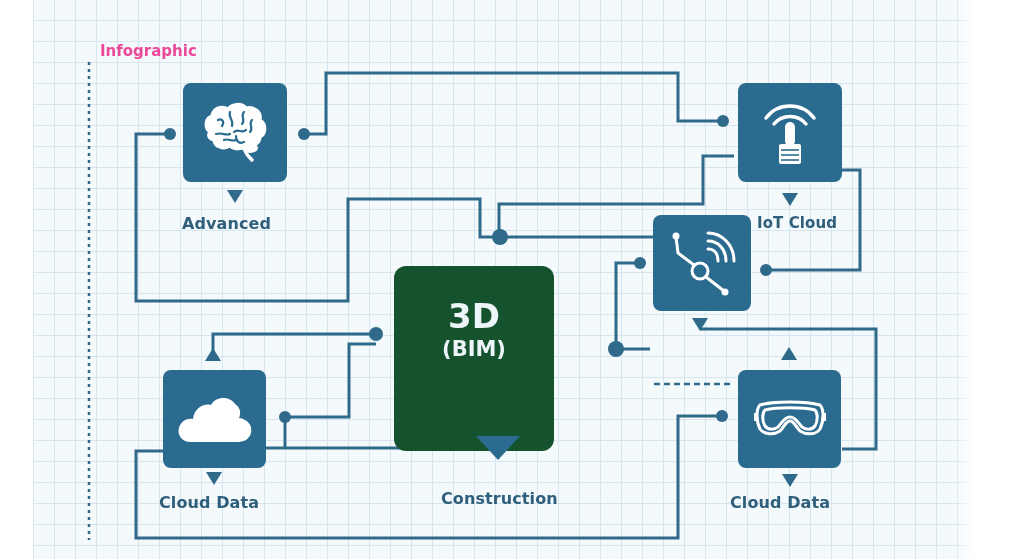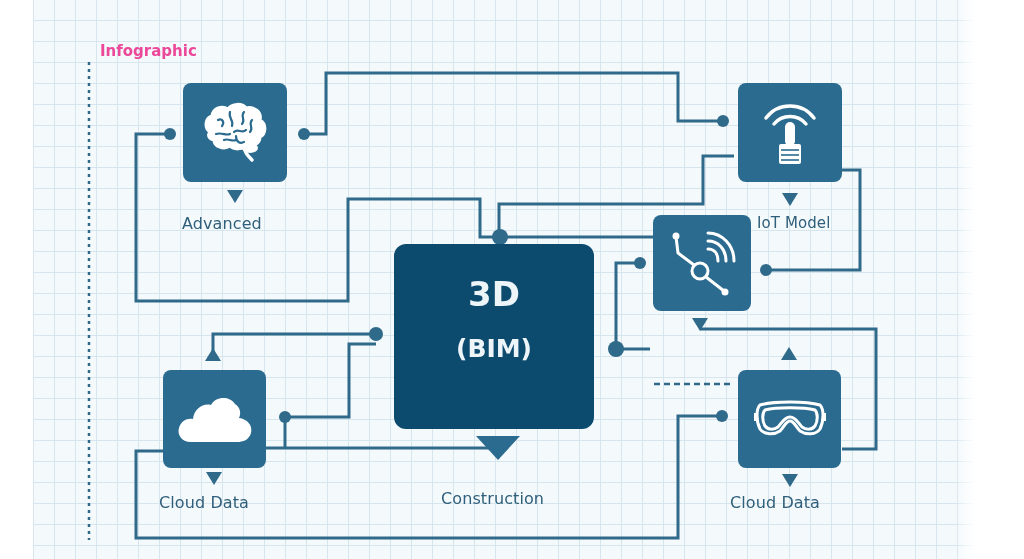--- a/index.html
+++ b/index.html
@@ -11,26 +11,26 @@
       linear-gradient(to right, #d7e6ee 1px, transparent 1px),
       linear-gradient(to bottom, #d7e6ee 1px, transparent 1px);
     background-size:21px 21px;
     background-position:0 -1px;
   }
   .fade-right { position:absolute; left:955px; top:0; width:69px; height:559px; background:linear-gradient(to right, rgba(255,255,255,0), #ffffff 30%); }
   .fade-left { position:absolute; left:0; top:0; width:33px; height:559px; background:#ffffff; }
   svg.wires { position:absolute; left:0; top:0; }
   .node { position:absolute; background:#2b6b8f; border-radius:8px; display:flex; align-items:center; justify-content:center; }
   .node svg { display:block; }
-  .label { position:absolute; color:#2f5f7a; font-family:"DejaVu Sans", sans-serif; font-size:16px; font-weight:normal; white-space:nowrap; letter-spacing:0.1px; }
+  .label { position:absolute; color:#2f5f7a; font-family:"DejaVu Sans", sans-serif; font-size:16px; font-weight:bold; white-space:nowrap; letter-spacing:0.1px; }
   .title { position:absolute; left:100px; top:42px; color:#ec4899; font-size:15px; font-weight:bold; }
-  .bim { position:absolute; left:394px; top:244px; width:200px; height:185px; background:#0c4a6e; border-radius:12px; color:#eef5f9; text-align:center; }
+  .bim { position:absolute; left:394px; top:266px; width:160px; height:185px; background:#14532d; border-radius:12px; color:#eef5f9; text-align:center; }
   .bim .big { font-size:34px; font-weight:bold; margin-top:30px; line-height:40px; }
   .bim .mid { font-size:17px; font-weight:bold; margin-top:8px; line-height:22px; }
-  .bim .mid2 { font-size:25px; font-weight:bold; margin-top:22px; line-height:26px;text-align:center; }
+  .bim .mid2 { font-size:21px; font-weight:bold; margin-top:0; line-height:26px;text-align:center; }
   .bim-tail { position:absolute; left:476px; top:436px; width:0; height:0; border-left:22px solid transparent; border-right:22px solid transparent; border-top:24px solid #2b6b8f; }
 </style>
 </head>
 <body>
 
 <div class="canvas">
   <div class="fade-left"></div>
   <div class="grid-bg"></div>
   <div class="fade-right"></div>
 
@@ -118,21 +118,21 @@
       </g>
       <rect x="25" y="24" width="10" height="24" rx="5" fill="#ffffff"></rect>
       <rect x="19" y="46" width="22" height="20" rx="2" fill="#ffffff"></rect>
       <g stroke="#2b6b8f" stroke-width="1.6">
         <line x1="21" y1="52" x2="39" y2="52"></line>
         <line x1="21" y1="57" x2="39" y2="57"></line>
         <line x1="21" y1="62" x2="39" y2="62"></line>
       </g>
     </svg>
   </div>
-  <div class="label" style="left:757px;top:214px;font-size:15px;">IoT Model</div>
+  <div class="label" style="left:757px;top:214px;font-size:15px;">IoT Cloud</div>
 
   <div class="node" style="left:653px;top:215px;width:98px;height:96px;">
     <svg width="80" height="80" viewBox="0 0 80 80">
       <g fill="none" stroke="#ffffff" stroke-width="3" stroke-linecap="round">
         <polyline points="14,14 16,30 32,42"></polyline>
         <circle cx="38" cy="48" r="8"></circle>
         <line x1="44" y1="54" x2="62" y2="68"></line>
         <path d="M46,18 C56,18 64,26 64,38"></path>
         <path d="M46,10 C60,10 72,22 72,38"></path>
         <path d="M46,26 C52,26 56,30 56,38"></path>

